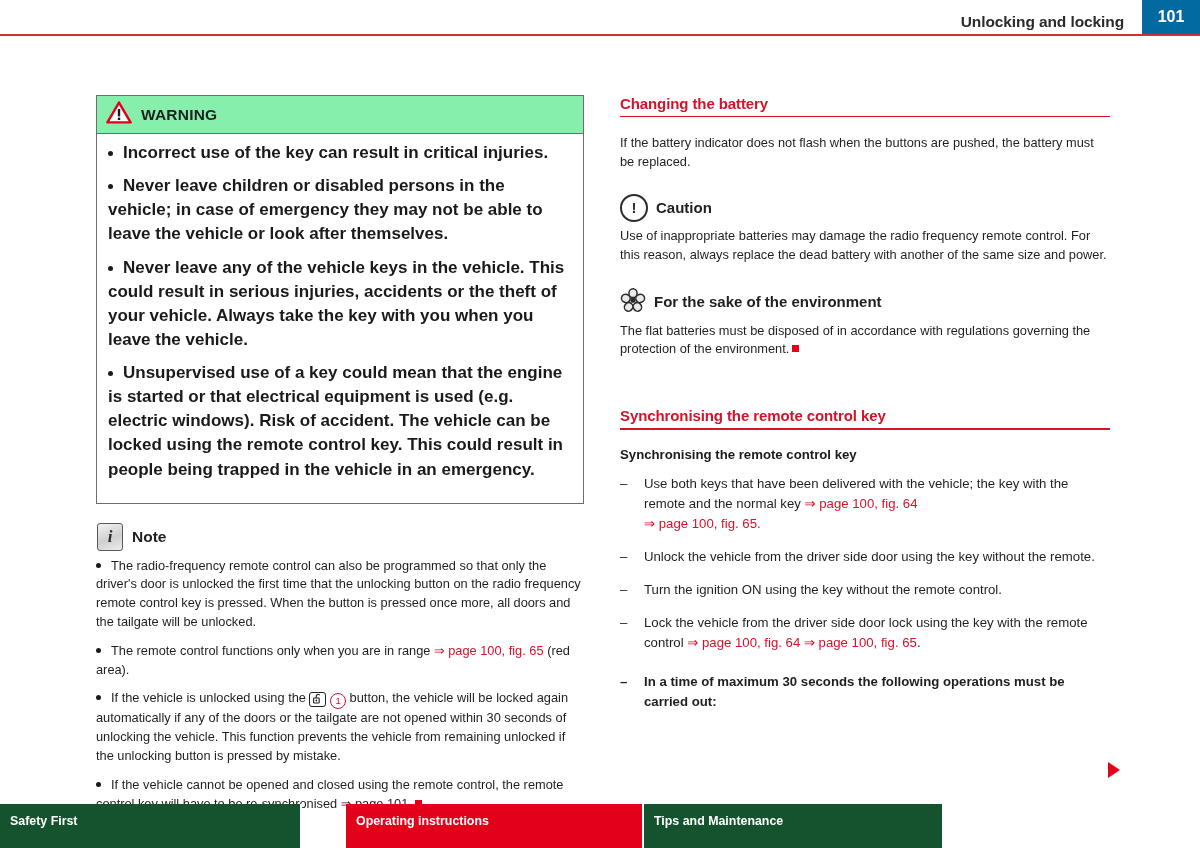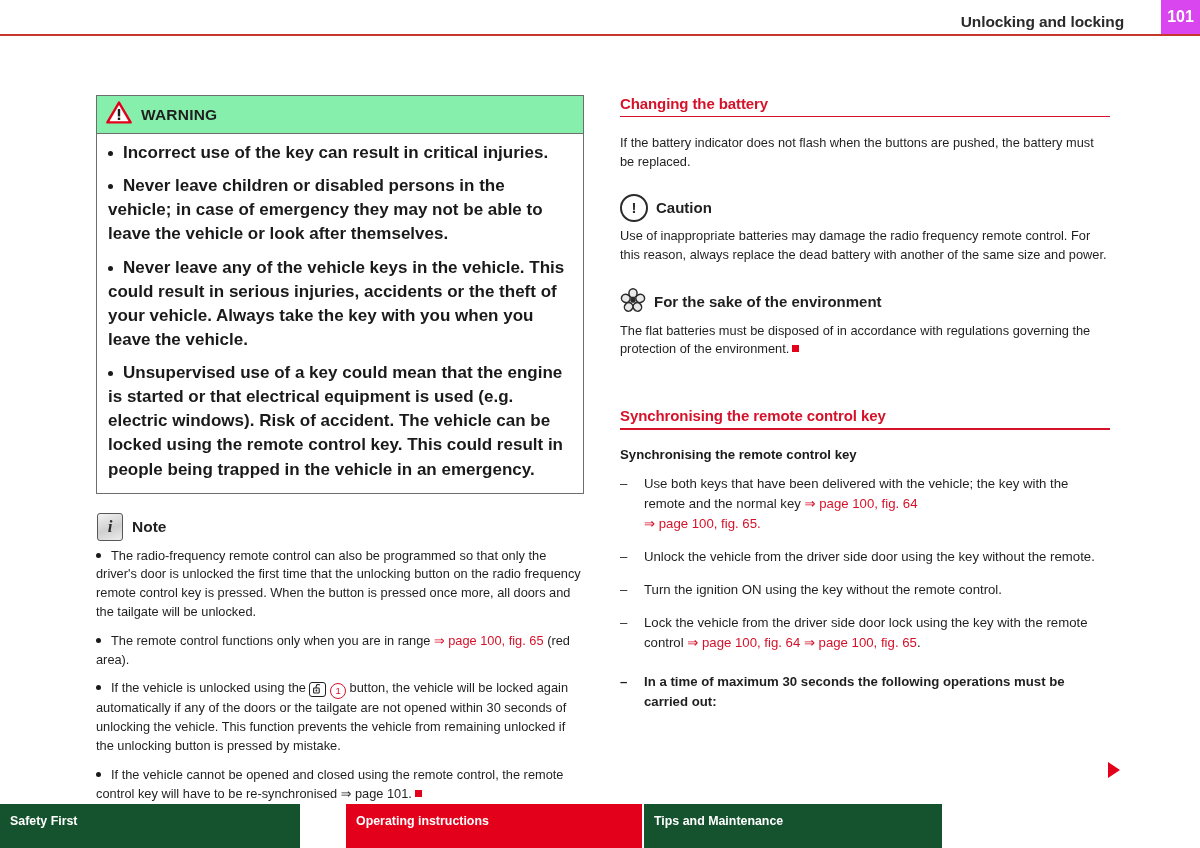--- a/index.html
+++ b/index.html
@@ -30,23 +30,23 @@
     font-size: 15.5px;
     font-weight: bold;
     color: #2b2b2b;
     letter-spacing: -0.1px;
     white-space: nowrap;
   }
   .header-pagenum-box {
     position: absolute;
     right: 0;
     top: 0;
-    width: 39px;
+    width: 58px;
     height: 34px;
-    background: #d946ef;
+    background: #0369a1;
   }
   .header-pagenum {
     position: absolute;
     left: 0; right: 0;
     top: 8px;
     text-align: center;
     color: #ffffff;
     font-size: 16px;
     font-weight: bold;
   }
@@ -101,21 +101,21 @@
   .warn-item {
     font-size: 17px;
     font-weight: bold;
     line-height: 1.42;
     color: #1a1a1a;
     margin: 0 0 9px 0;
     text-indent: 0;
     position: relative;
     padding-left: 0;
   }
-  .warn-item:last-child { margin-bottom: 2px; }
+  .warn-item:last-child { margin-bottom: 12px; }
   .bullet-dot {
     display: inline-block;
     width: 5px;
     height: 5px;
     background: #1a1a1a;
     border-radius: 50%;
     vertical-align: 2px;
     margin-right: 10px;
   }
 

